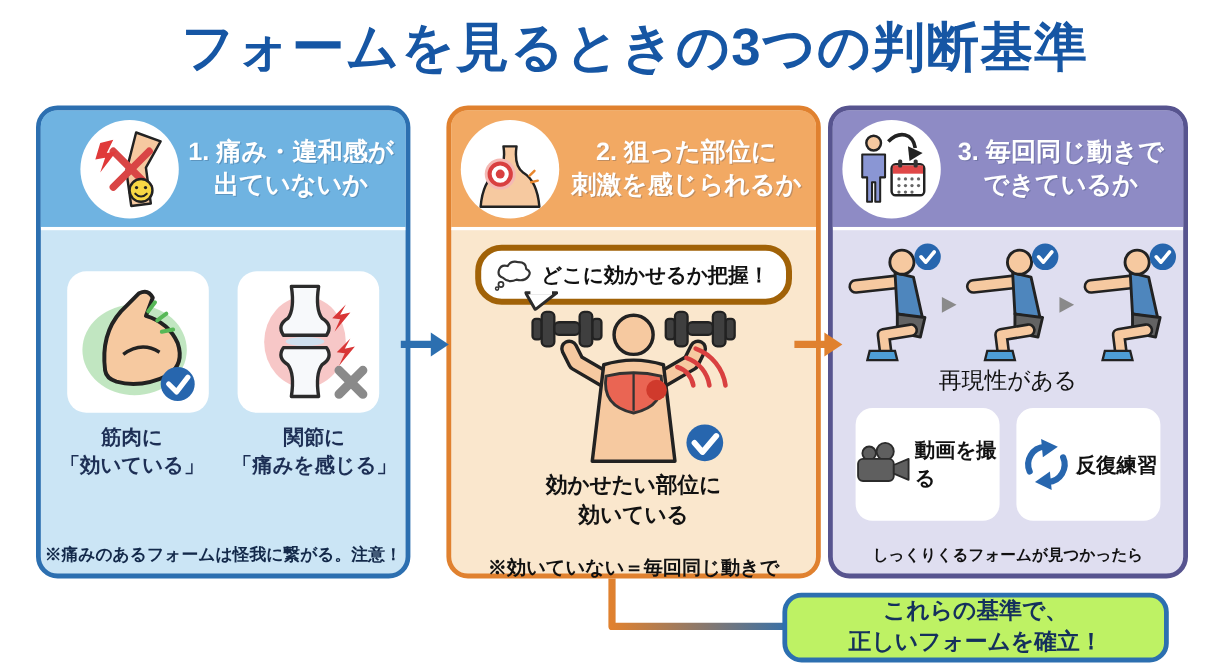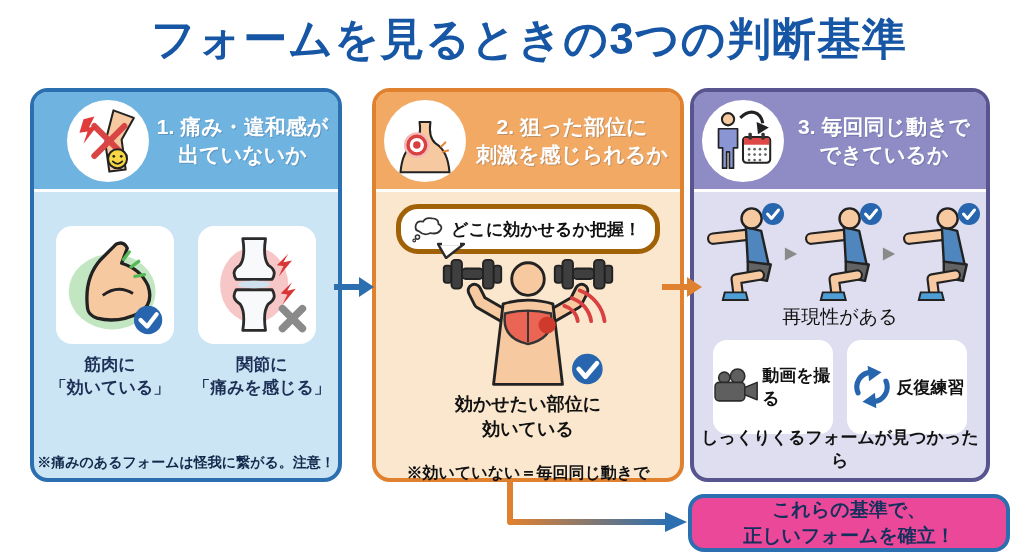--- a/index.html
+++ b/index.html
@@ -48,21 +48,21 @@
   .p1-cards { display:flex; justify-content:center; gap:24px; padding-top:34px; }
   .white-card { width:118px; height:118px; background:#fff; border-radius:16px;
                 display:flex; align-items:center; justify-content:center; }
   .p1-captions { display:flex; margin-top:10px; }
   .p1-captions .card-label { flex:1; text-align:center; font-size:17px;
     font-weight:bold; color:#1d2f55; line-height:1.35; }
   .panel-note { position:absolute; bottom:8px; left:0; width:100%;
     text-align:center; font-weight:bold; color:#13294a; }
   #panel-1 .panel-note { font-size:14px; }
   #panel-2 .panel-note { font-size:16px; color:#111; }
-  #panel-3 .panel-note { font-size:17px; color:#111; }
+  #panel-3 .panel-note { font-size:13px; color:#111; }
 
   
   .bubble { position:relative; margin:12px auto 0; width:fit-content;
     background:#fff; border:5px solid #a16207; border-radius:22px;
     padding:6px 14px 6px 10px; display:flex; align-items:center; gap:6px;
     font-size:17px; font-weight:bold; color:#111; }
   .bubble-tail { position:absolute; left:36px; bottom:-15px; }
   .p2-figure { display:flex; justify-content:center; margin-top:4px; }
   .p2-caption { text-align:center; font-size:18px; font-weight:bold;
     color:#111; line-height:1.4; margin-top:0; }
@@ -81,22 +81,22 @@
   .p3-card .card-label { font-size:17px; font-weight:bold; color:#111; }
 
   
   .flow-arrow { position:absolute; top:273px; }
   #arrow-1-2 { left:332px; }
   #arrow-2-3 { left:660px; }
   #connector { position:absolute; left:455px; top:476px; }
 
   
   #conclusion-box {
-    position:absolute; left:688px; top:494px; width:322px; height:58px;
-    box-sizing:border-box; background:#ec4899; border:4px solid #2C6FB0;
+    position:absolute; left:652px; top:494px; width:322px; height:58px;
+    box-sizing:border-box; background:#bef264; border:4px solid #2C6FB0;
     border-radius:16px; display:flex; align-items:center; justify-content:center;
   }
   #conclusion-box .conclusion-text { text-align:center; font-size:19px;
     font-weight:bold; color:#14305c; line-height:1.35; }
 </style>
 </head>
 <body>
 
 <div id="stage">
 

